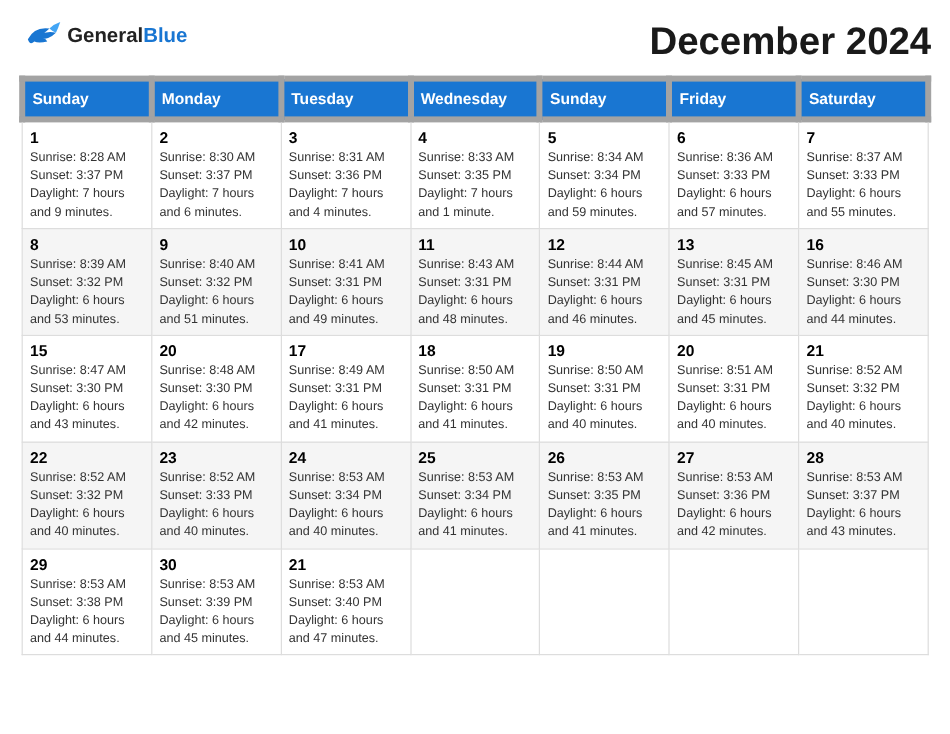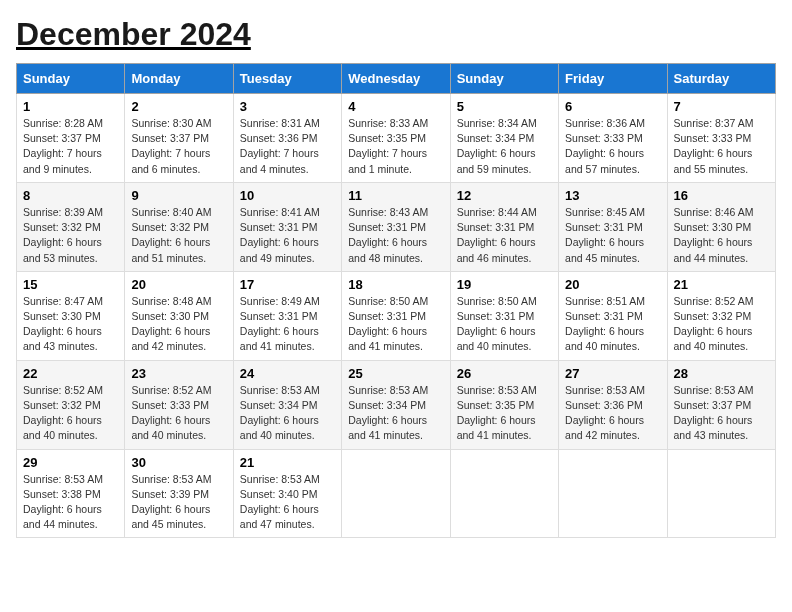--- a/index.html
+++ b/index.html
@@ -20,21 +20,20 @@
       display: flex;
       align-items: center;
       gap: 4px;
     }
     .logo-bird {
       width: 36px;
       height: 28px;
     }
     .title-area {
       text-align: left;
-      text-decoration: underline;
     }
     .month-title {
       font-size: 32px;
       font-weight: bold;
       color: #1a1a1a;
     }
     .location {
       font-size: 15px;
       color: #444;
     }
@@ -43,21 +42,21 @@
       border-collapse: collapse;
       font-size: 11px;
     }
     .calendar-table th {
       background: #1976D2;
       color: #fff;
       padding: 7px 6px;
       text-align: left;
       font-size: 13px;
       font-weight: bold;
-      border: 1px solid #a3a3a3;
+      border: 5px solid #a3a3a3;
     }
     .calendar-table td {
       vertical-align: top;
       padding: 5px 6px;
       border: 1px solid #ddd;
       background: #fff;
       min-width: 100px;
       min-height: 80px;
       height: 88px;
     }
@@ -76,20 +75,29 @@
       font-size: 10.5px;
     }
     .empty-cell {
       background: #f9f9f9;
     }
   </style>
 </head>
 <body>
 
 <div class="header-area">
+  <div class="logo">
+    <svg class="logo-bird" viewBox="0 0 40 30" xmlns="http://www.w3.org/2000/svg">
+      <path d="M8,18 Q14,6 28,8 Q22,14 18,14 Q26,10 34,12 Q28,18 20,18 Q24,16 26,20 Q18,22 14,20 Q10,24 8,18Z" fill="#1976D2"></path>
+      <path d="M28,8 Q32,4 38,2 Q36,8 34,12 Q30,10 28,8Z" fill="#42A5F5"></path>
+    </svg>
+    <div>
+      <div style="font-size:17px;font-weight:bold;color:#222;line-height:1.15;">General<span style="color:#1976D2;">Blue</span></div>
+    </div>
+  </div>
   <div class="title-area">
     <div class="month-title">December 2024</div>
   </div>
 </div>
 
 <table class="calendar-table">
   <thead>
     <tr>
     <th>Sunday</th>
         <th>Monday</th>

